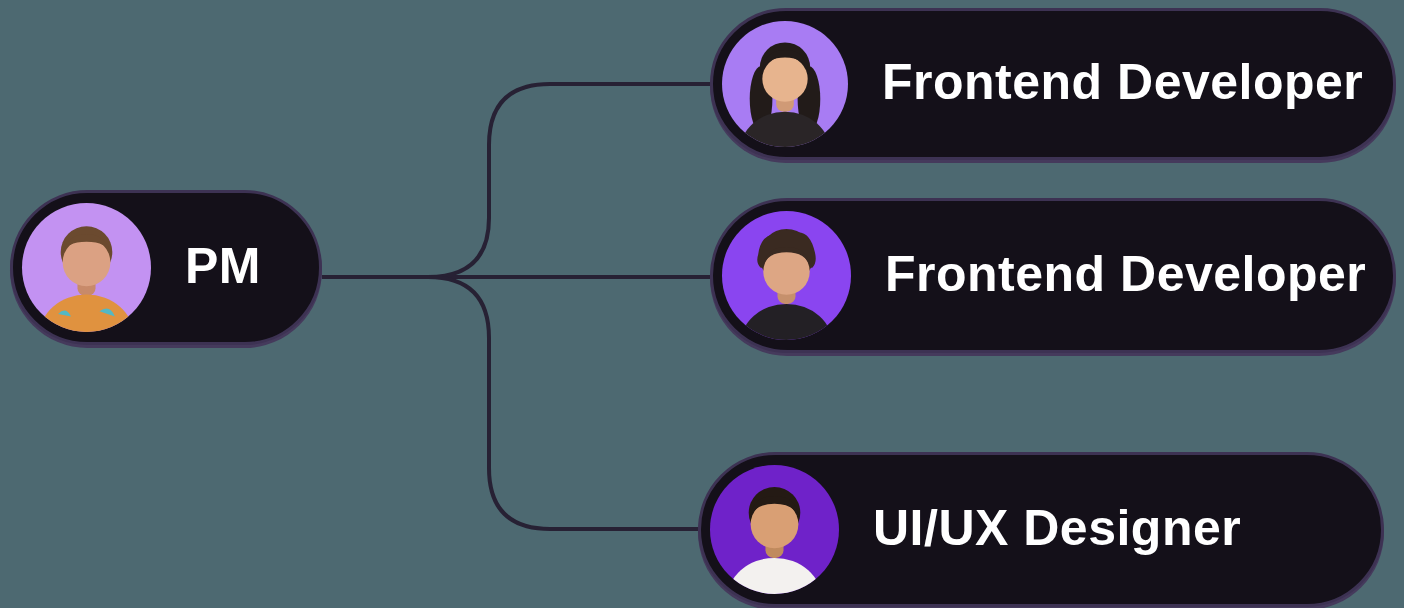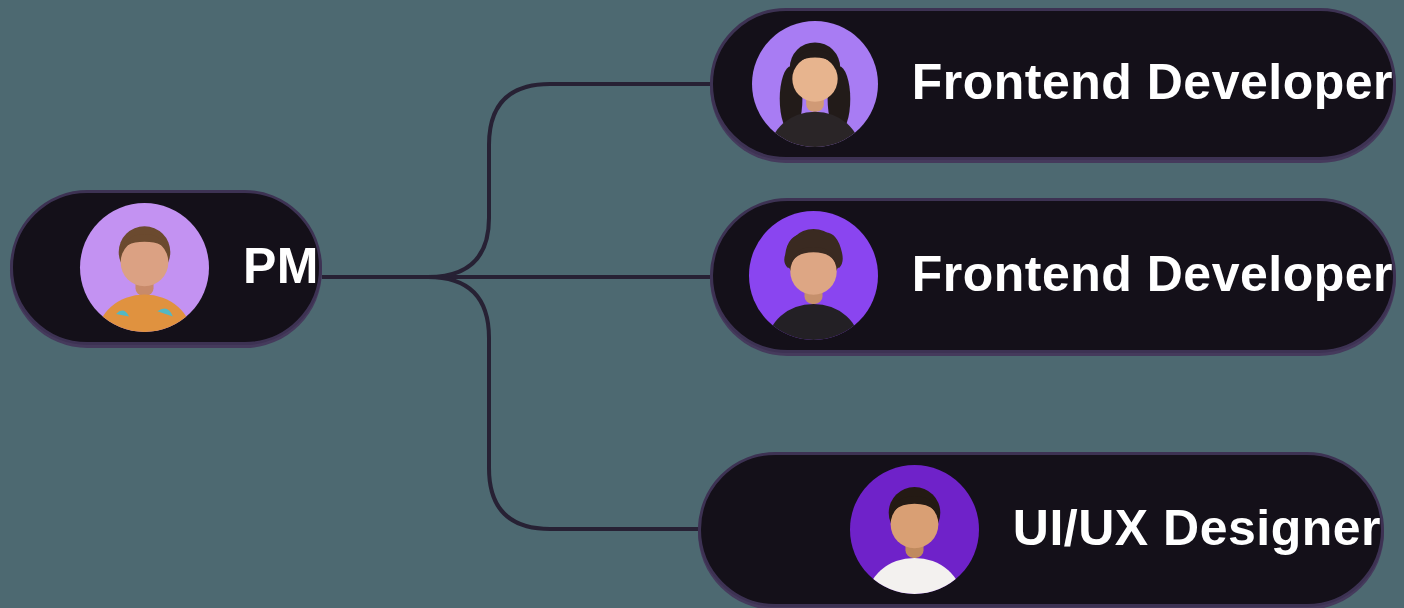--- a/index.html
+++ b/index.html
@@ -38,21 +38,20 @@
     background: #141019;
     border: 3px solid #3d3253;
     border-radius: 999px;
     box-shadow: 0 3px 0 #453a5c;
     display: flex;
     align-items: center;
     gap: 34px;
     padding-left: 9px;
     z-index: 1;
     cursor: pointer;
-    justify-content: flex-end;
   }
   .org-node.root  { left: 10px;  top: 190px; width: 312px; height: 155px; }
   .org-node.n1    { left: 710px; top: 8px;   width: 686px; height: 152px; }
   .org-node.n2    { left: 710px; top: 198px; width: 686px; height: 155px; }
   .org-node.n3    { left: 698px; top: 452px; width: 686px; height: 155px; }
   .avatar {
     height: calc(100% - 20px);
     aspect-ratio: 1 / 1;
     border-radius: 50%;
     overflow: hidden;

